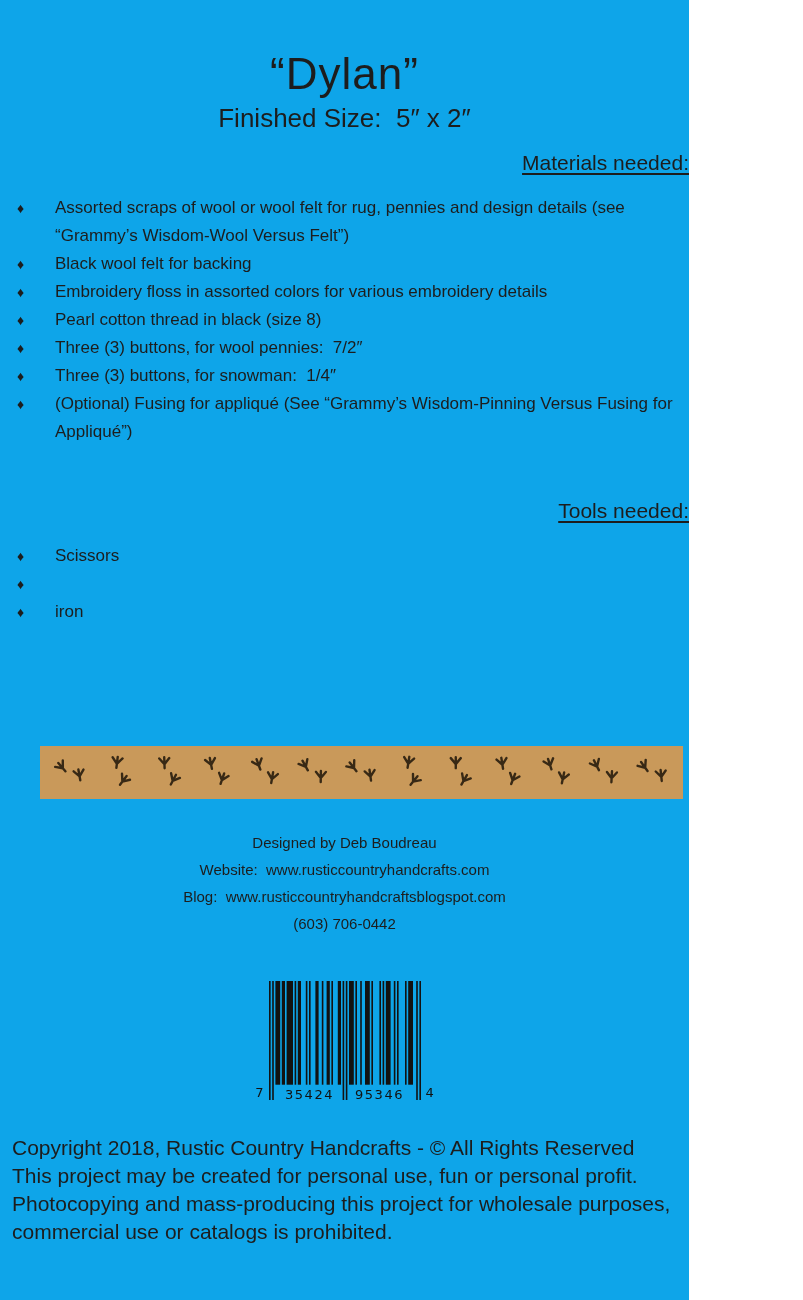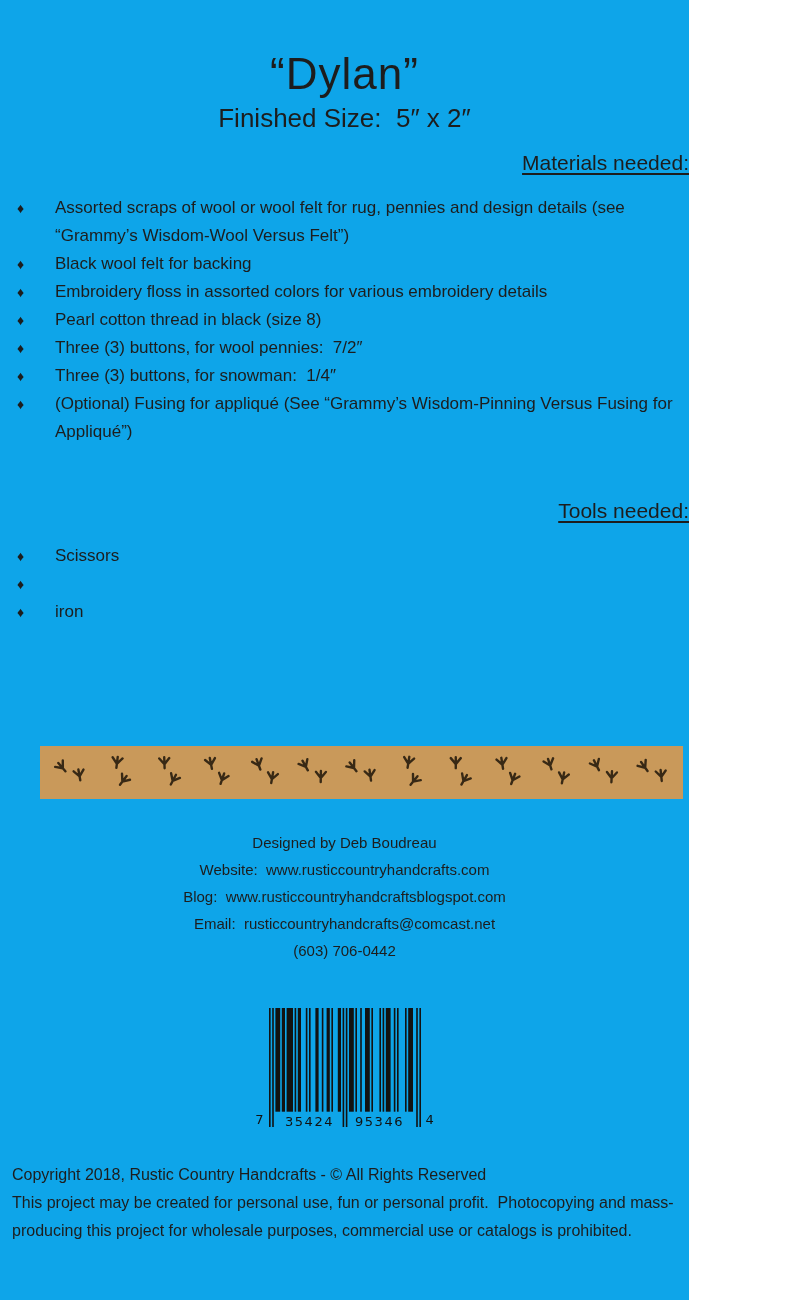--- a/index.html
+++ b/index.html
@@ -24,21 +24,21 @@
 
   .barcode{margin:44px auto 0;width:200px;display:flex;align-items:flex-end;justify-content:center;gap:5px;}
   .bc-bars-wrap{position:relative;width:152px;height:119px;}
   .bc-svg{display:block;width:152px;height:119px;}
   [data-name="barcode-bars"] rect{fill:#121212;}
   .bc-num{font-family:"DejaVu Sans",sans-serif;font-size:13px;color:#111;}
   .bc-g1,.bc-g2{position:absolute;bottom:-2px;width:56px;text-align:center;letter-spacing:1.5px;}
   .bc-g1{left:13px;}
   .bc-g2{left:83px;margin-top:48px;}
 
-  .footer{margin:34px 13px 16px 12px;font-size:16px;line-height:28px;}
+  .footer{margin:34px 13px 16px 12px;font-size:21px;line-height:28px;}
   .footer div{white-space:pre-wrap;max-width:790px;}
 </style>
 </head>
 <body>
 
 <div class="page" data-name="pattern-back-page">
 
   <div class="title" data-name="page-title">“Dylan”</div>
   <div class="subtitle" data-name="finished-size">Finished Size:  5″ x 2″</div>
 
@@ -171,21 +171,20 @@
           <path transform="translate(-5,-8) rotate(-12)" d="M0 4 L0 -7 M-5 -6 L0 0 M5 -6 L0 0"></path>
           <path transform="translate(6,7) rotate(18)" d="M0 4 L0 -7 M-5 -6 L0 0 M5 -6 L0 0"></path>
         </g>
       </svg>
     </div>
 
   <div class="contact" data-name="contact-block">
     <div data-name="designed-by-line">Designed by Deb Boudreau</div>
     <div data-name="website-line">Website:  www.rusticcountryhandcrafts.com</div>
     <div data-name="blog-line">Blog:  www.rusticcountryhandcraftsblogspot.com</div>
-    <div data-name="email-line">Email:  rusticcountryhandcrafts@comcast.net</div>
     <div data-name="phone-line">(603) 706-0442</div>
   </div>
 
   <div class="barcode" data-name="barcode">
     <span class="bc-num" data-name="barcode-digit-system">7</span>
     <div class="bc-bars-wrap" data-name="barcode-bars-area">
       <svg class="bc-svg" data-name="barcode-bars" viewBox="0 0 95 35" preserveAspectRatio="none" xmlns="http://www.w3.org/2000/svg">
           <rect x="0" y="0" width="1" height="35"></rect>
           <rect x="2" y="0" width="1" height="35"></rect>
           <rect x="4" y="0" width="3" height="30.5"></rect>

